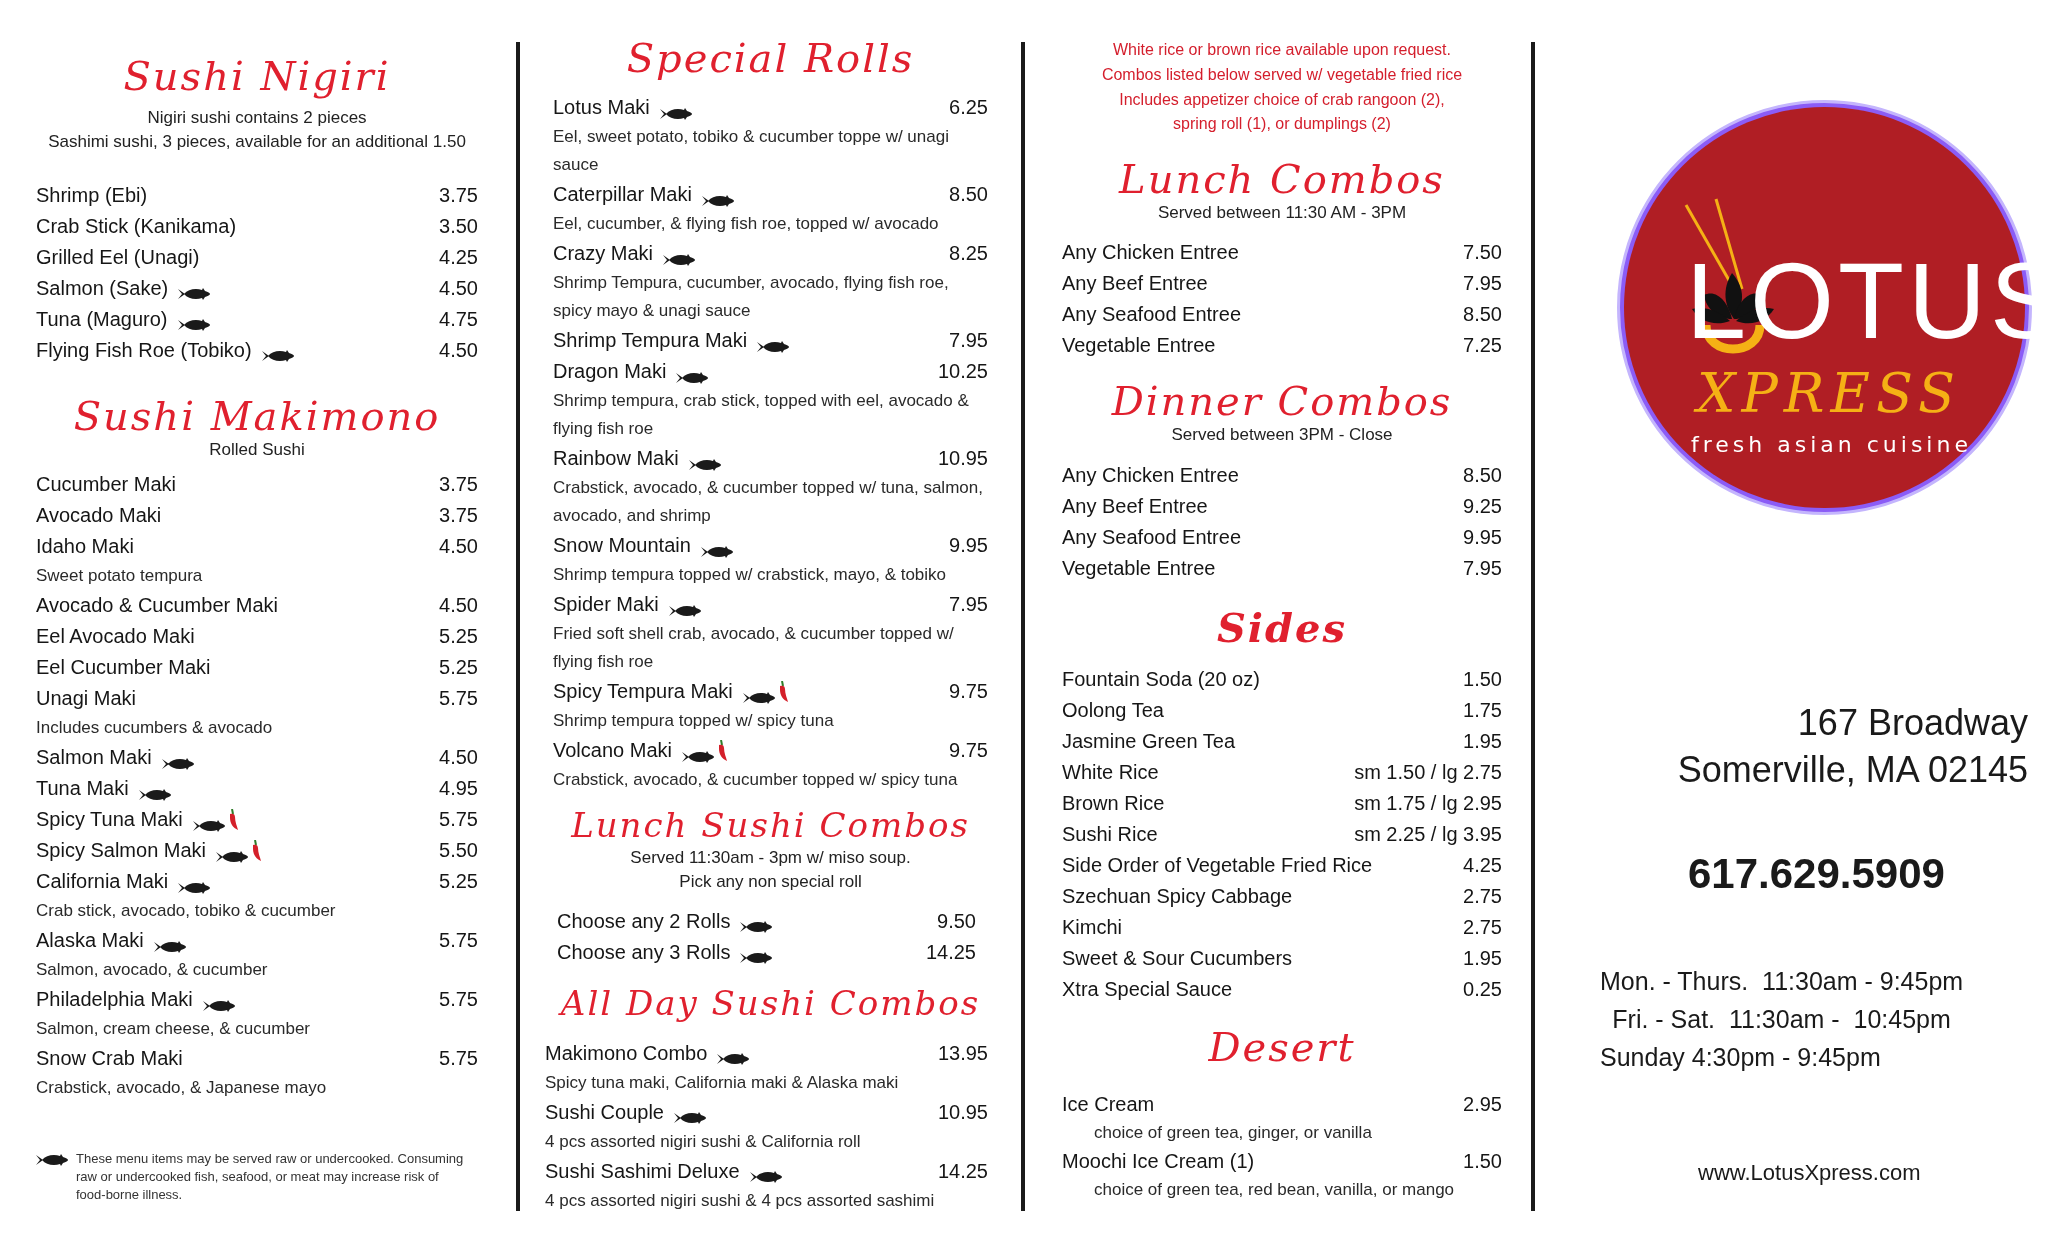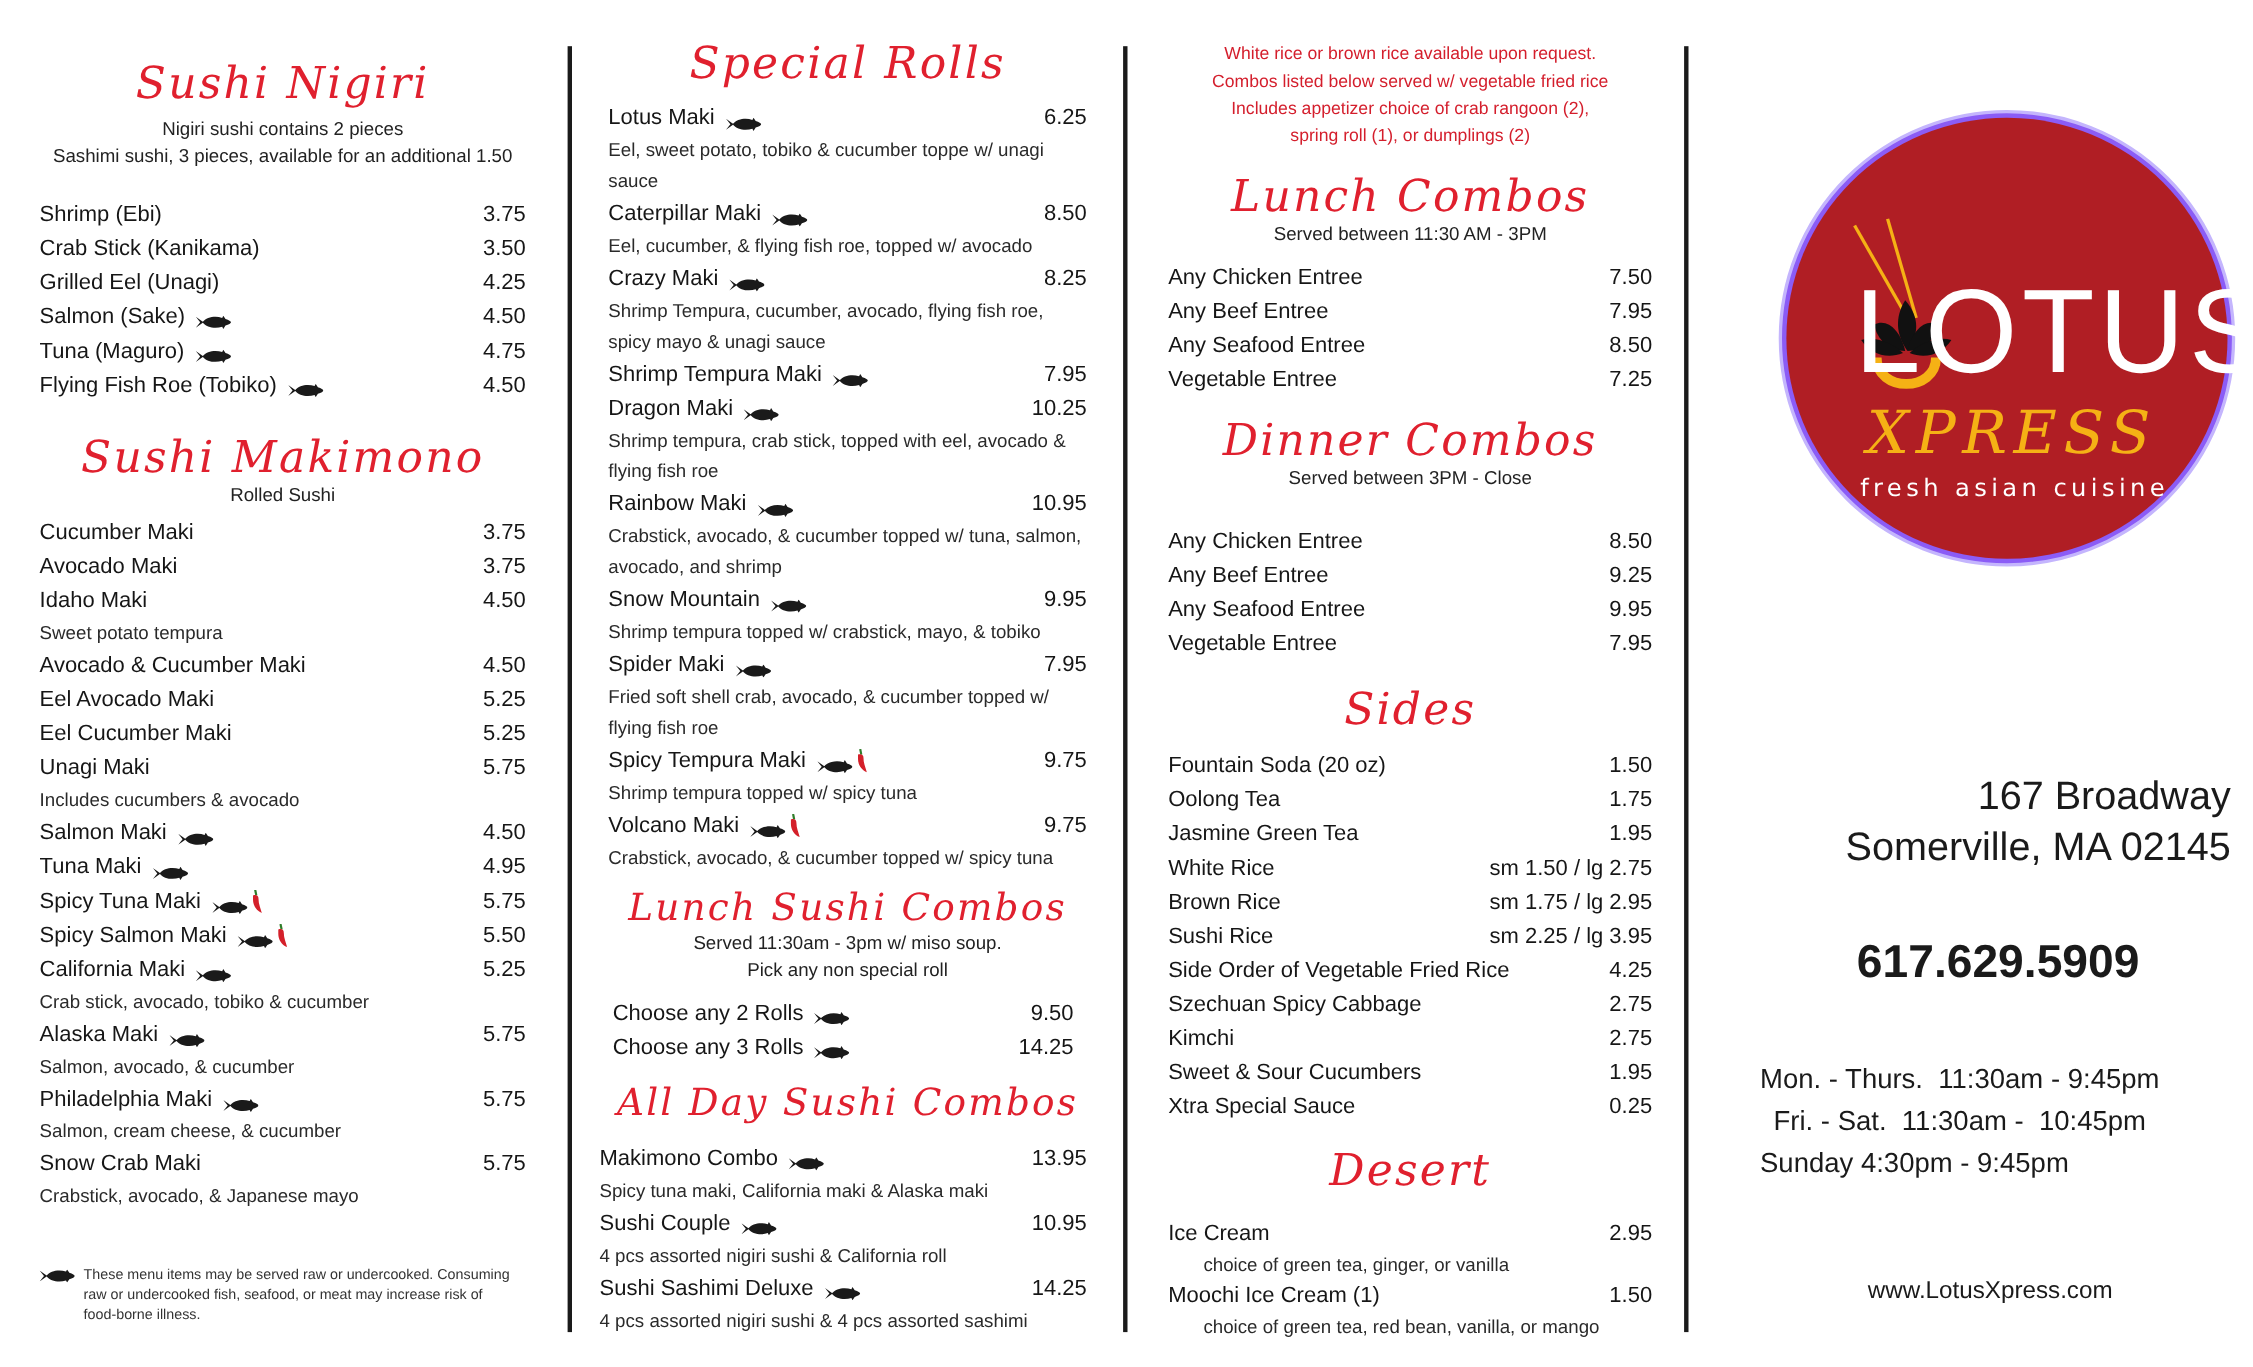--- a/index.html
+++ b/index.html
@@ -504,21 +504,21 @@
       </div>
       <div class="item">
         <span class="name">
           <span>Vegetable Entree</span>
         </span>
         <span class="price">7.25</span>
       </div>
     </div>
 
   <h2 class="heading" style="margin-top:20px;">Dinner Combos</h2>
-  <div class="subnote" style="margin-top:2px; margin-bottom:30px;">Served between 3PM - Close</div>
+  <div class="subnote" style="margin-top:2px; margin-bottom:13px;">Served between 3PM - Close</div>
   <div>
       <div class="item">
         <span class="name">
           <span>Any Chicken Entree</span>
         </span>
         <span class="price">8.50</span>
       </div>
       <div class="item">
         <span class="name">
           <span>Any Beef Entree</span>
@@ -532,21 +532,21 @@
         <span class="price">9.95</span>
       </div>
       <div class="item">
         <span class="name">
           <span>Vegetable Entree</span>
         </span>
         <span class="price">7.95</span>
       </div>
     </div>
 
-  <h2 class="heading" style="margin-top:24px; margin-bottom:16px;">Sides</h2>
+  <h2 class="heading" style="margin-top:24px; margin-bottom:16px;font-weight:bold;">Sides</h2>
   <div>
       <div class="item">
         <span class="name">
           <span>Fountain Soda (20 oz)</span>
         </span>
         <span class="price">1.50</span>
       </div>
       <div class="item">
         <span class="name">
           <span>Oolong Tea</span>

